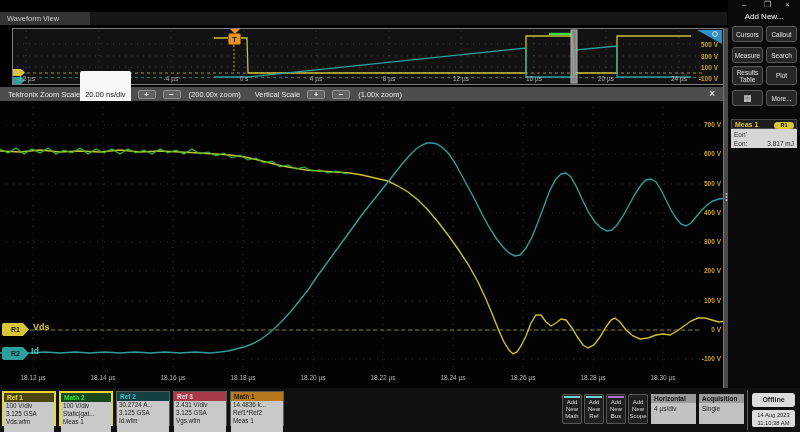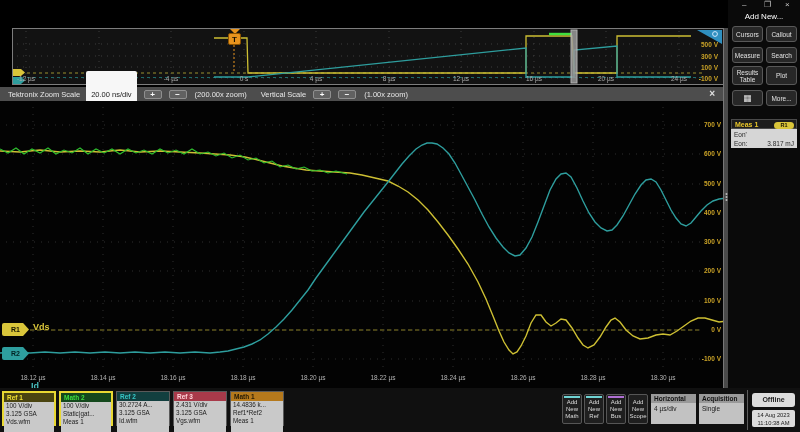--- a/index.html
+++ b/index.html
@@ -28,37 +28,37 @@
   #trig-flag { position:absolute; left:215px; top:4px; width:13px; height:12px; background:#e8941e;
                border:1px solid #8a5200; border-radius:2px; color:#181000; font-size:8px; font-weight:bold;
                text-align:center; line-height:11px; }
   #trig-arrow { position:absolute; left:217px; top:0px; width:0; height:0;
                 border-left:5px solid transparent; border-right:5px solid transparent; border-top:5px solid #e8941e; }
 
   
   #zoombar { left:0; top:87px; width:727px; height:14px; background:#4d4d4d; color:#e8e8e8;
              font-size:7.5px; display:flex; align-items:center; }
   #zoombar .lbl { margin-left:8px; }
-  #zoombar .box { margin-left:6px; background:#f7f7f7; color:#1a1a1a; border-radius:2px; padding:19px 5px; }
+  #zoombar .box { background:#f7f7f7; color:#1a1a1a; border-radius:2px; padding:19px 5px; }
   .zbtn { margin-left:7px; width:18px; height:9px; background:#616161; border:1px solid #8f8f8f; border-radius:2px;
           color:#fff; font-size:8px; font-weight:bold; line-height:7px; text-align:center; }
   #zoom-close { position:absolute; right:12px; top:1px; color:#e0e0e0; font-size:10px; font-weight:bold; }
 
   
   #mainplot { left:0; top:101px; width:727px; height:287px; background:#030303; }
   #main-title { position:absolute; left:28px; top:3px; color:#2fbf2f; font-size:9px; font-weight:bold; }
   .mv-ylabel { position:absolute; right:6px; width:30px; text-align:right; font-size:6.5px; font-weight:bold; color:#c9a227; }
   .mv-xlabel { position:absolute; top:273px; width:44px; text-align:center; font-size:6.5px; color:#b4b4b4; }
   .ch-badge { position:absolute; left:2px; width:27px; height:13px; font-size:7px; font-weight:bold;
               color:#141400; text-align:center; line-height:13px;
               clip-path:polygon(0 0, 78% 0, 100% 50%, 78% 100%, 0 100%); border-radius:2px; }
   #badge-r1 { top:222px; background:#d9c53a; }
   #badge-r2 { top:246px; background:#2e9e9e; color:#002222; }
   #lbl-vds { position:absolute; left:33px; top:221px; color:#d9c53a; font-size:9px; font-weight:bold; }
-  #lbl-id  { position:absolute; left:31px; top:245px; color:#49bdbd; font-size:9px; font-weight:bold;margin-top:35px; }
+  #lbl-id  { position:absolute; left:31px; top:245px; color:#49bdbd; font-size:9px; font-weight:bold; }
 
   
   #splitter { left:723px; top:28px; width:5px; height:360px; background:#4a4a4a; border-left:1px solid #777; }
   #grip { position:absolute; left:0; top:164px; width:5px; color:#b5b5b5; font-size:7px; line-height:3px; text-align:center; }
 
   
   #sidebar { left:728px; top:0; width:72px; height:388px; background:#0a0a0a; }
   .winctl { position:absolute; top:0px; color:#c8c8c8; font-size:8px; }
   #sb-header { position:absolute; left:0; top:12px; width:72px; text-align:center; color:#fff; font-size:8px; font-weight:normal; }
   .sb-btn { position:absolute; background:#272727; border:1px solid #585858; border-radius:3px;
@@ -92,20 +92,23 @@
                  border-radius:3px; color:#222; font-size:7px; font-weight:bold; text-align:center; line-height:14px; }
   #datetime { position:absolute; left:752px; top:22px; width:43px; height:17px; background:#dcdcdc;
               border-radius:2px; color:#222; font-size:5.8px; line-height:8px; text-align:center; padding-top:1px; }
 </style>
 </head>
 <body>
 
 <div id="screen">
 
 
+  <div class="abs" id="tabrow">
+    <div id="wf-tab">Waveform View</div>
+  </div>
 
   <div class="abs" id="overview">
     <svg class="abs" style="left:0;top:0" width="710" height="55" viewBox="0 0 710 55">
 
       <g stroke="#3c3c3c" stroke-width="1" stroke-dasharray="1,5">
         <line x1="13" y1="2" x2="13" y2="53"></line>
           <line x1="86" y1="2" x2="86" y2="53"></line>
         <line x1="158" y1="2" x2="158" y2="53"></line>
           <line x1="231" y1="2" x2="231" y2="53"></line>
         <line x1="303" y1="2" x2="303" y2="53"></line>

